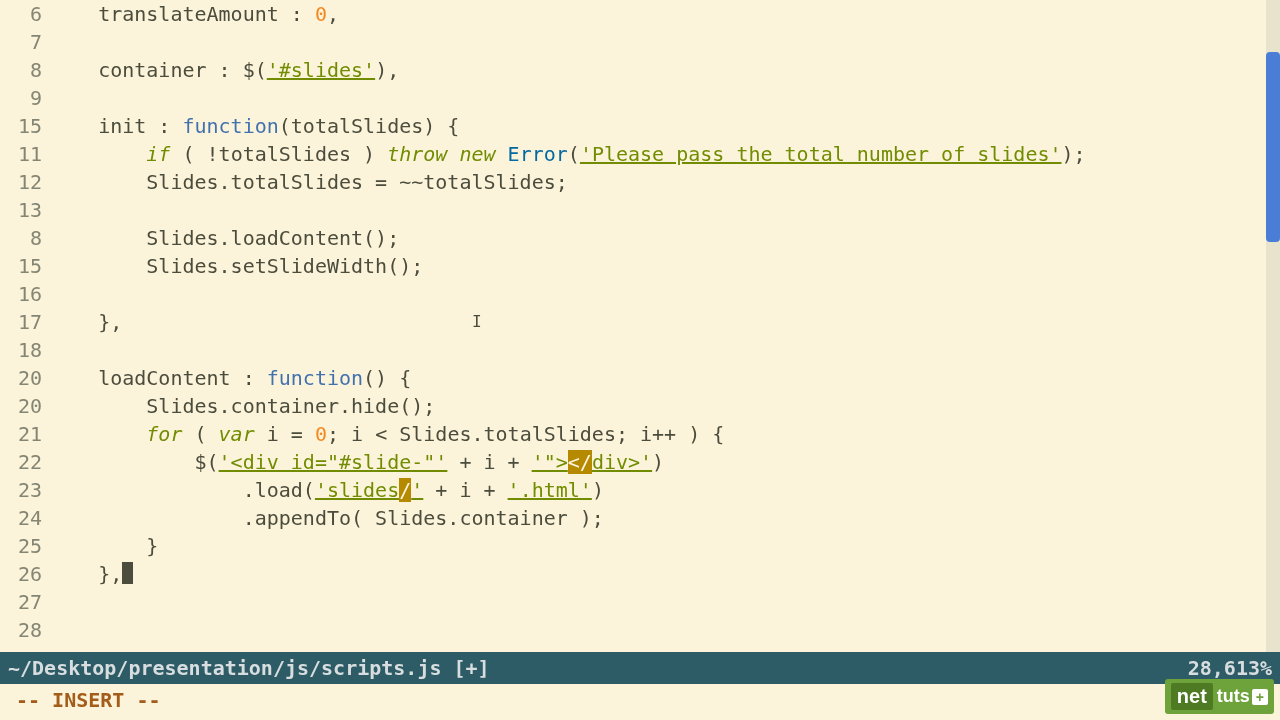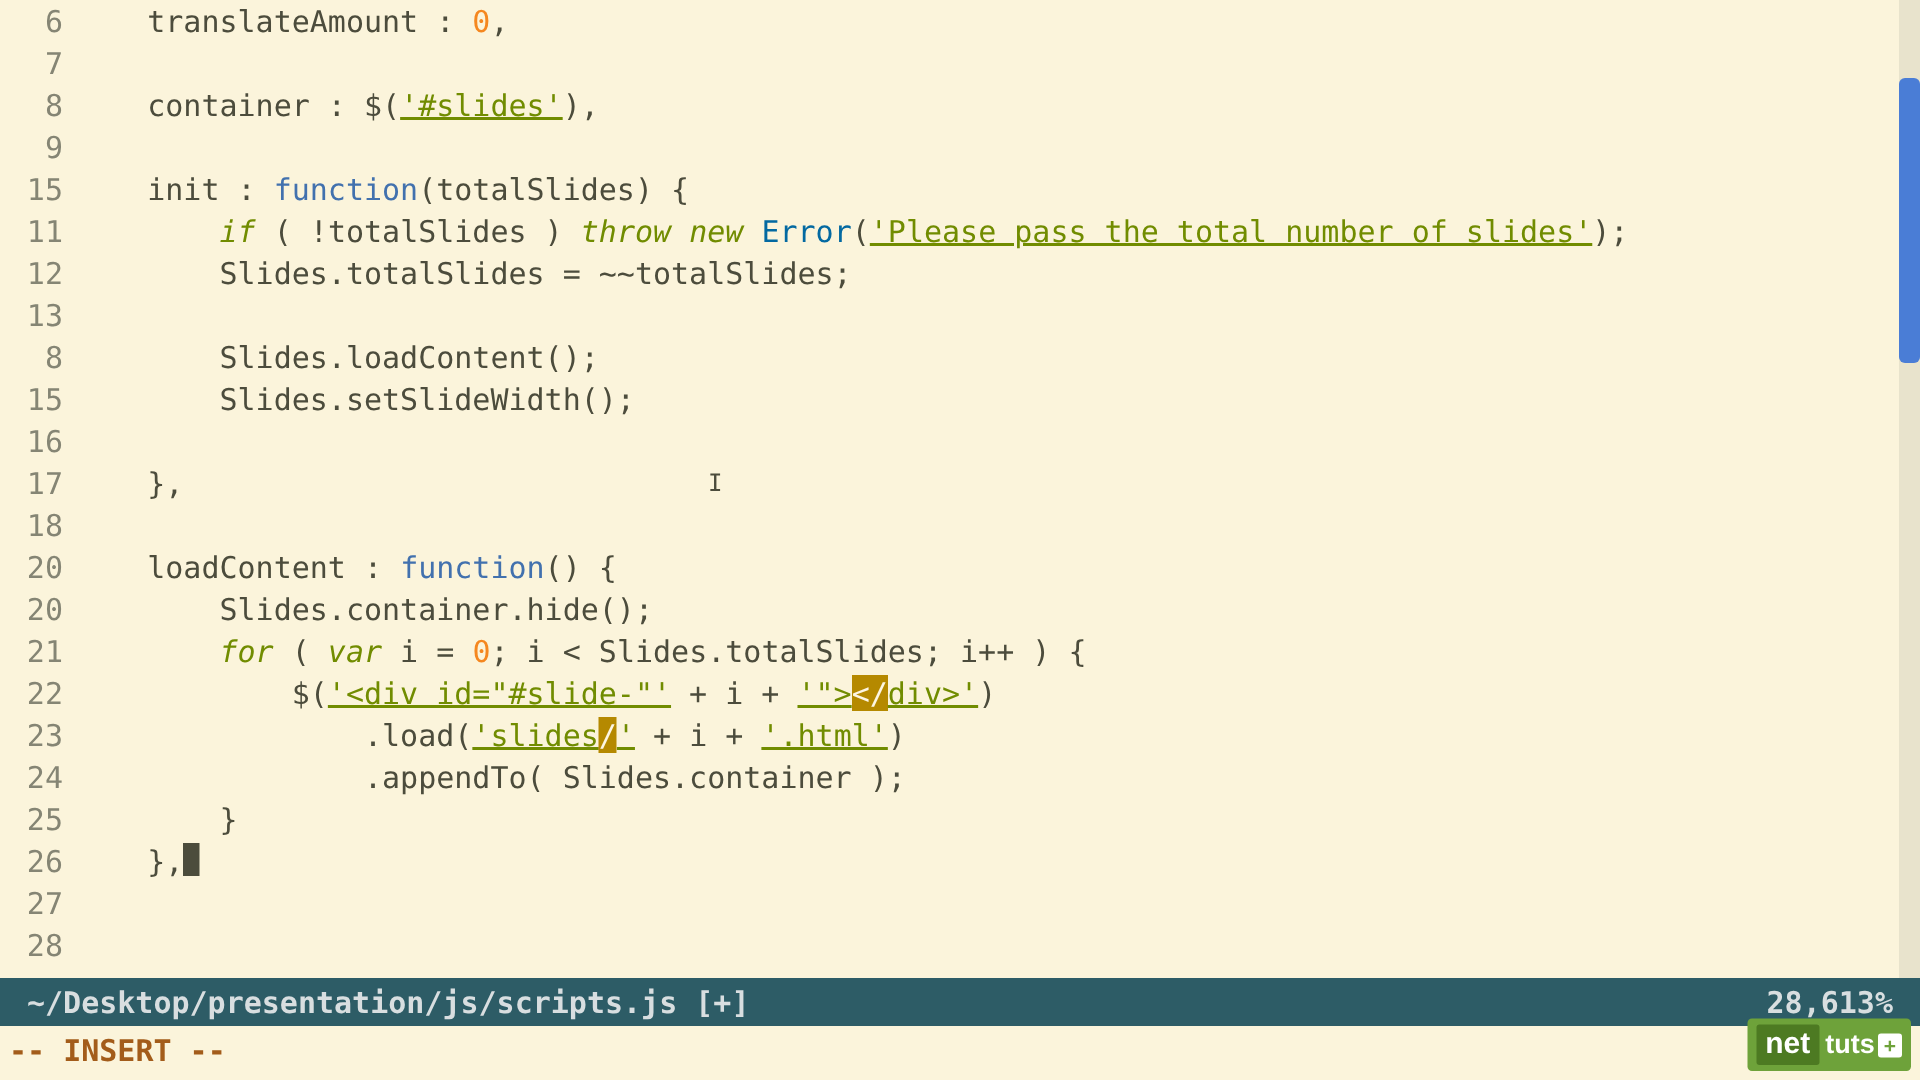--- a/index.html
+++ b/index.html
@@ -37,33 +37,33 @@
   .str { color: #718c00; text-decoration: underline; }
   .err { color: #0369a1; }
   .num { color: #f5871f; }
   .hl { background: #b58900; color: #fdf6e3; }
   .statusbar {
     height: 32px;
     background: #2d5c66;
     color: #d8dee0;
     display: flex;
     align-items: center;
-    padding: 0 18px;
+    padding: 0 8px;
     font-size: 20px;
     font-weight: bold;
   }
   .statusbar .path { flex: 0 0 auto; }
   .statusbar .spacer { flex: 1; }
   .statusbar .pos { }
   .modeline {
     height: 36px;
     background: #fbf4db;
     color: #a35c1a;
     font-weight: bold;
-    padding: 4px 6px;
+    padding: 4px 16px;
     font-size: 20px;
     position: relative;
   }
   .scrollbar {
     position: absolute;
     right: 0;
     top: 0;
     width: 14px;
     height: 652px;
     background: #e8e3cc;

